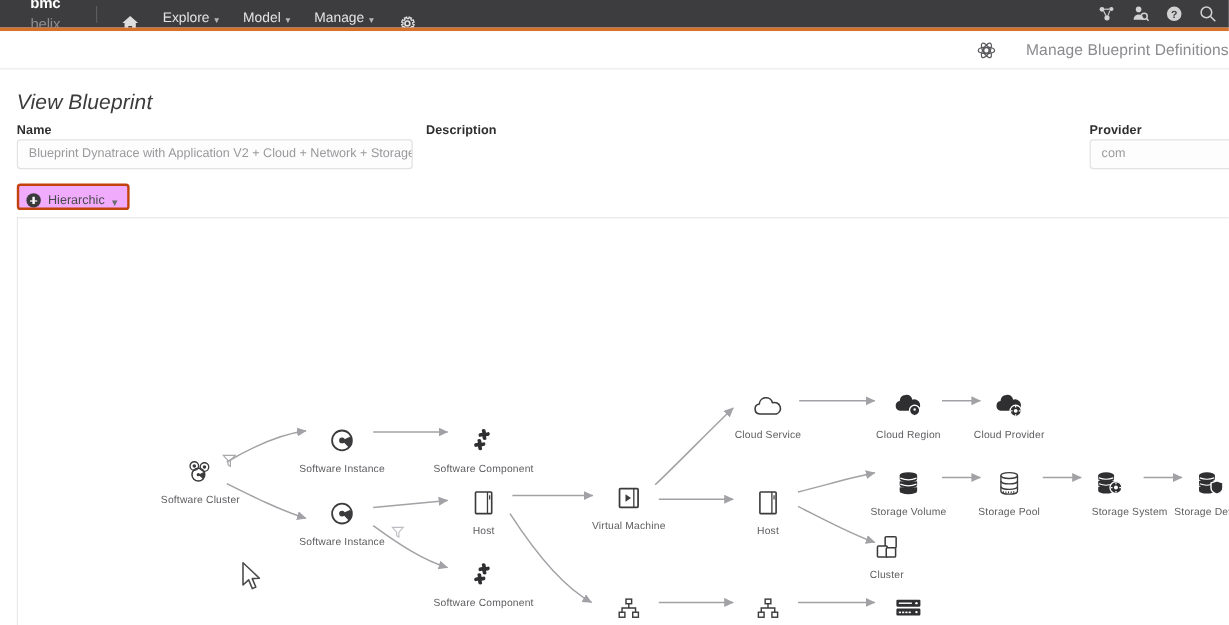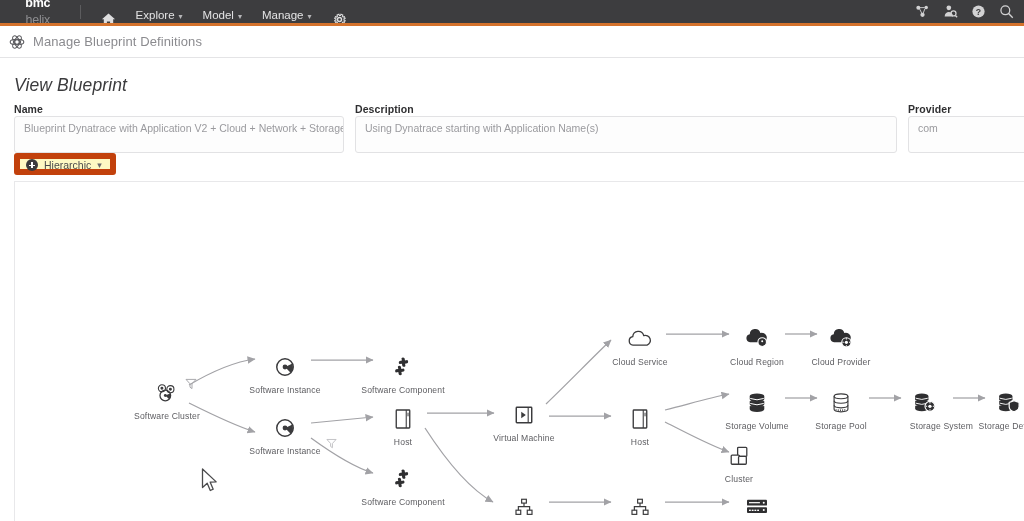--- a/index.html
+++ b/index.html
@@ -41,55 +41,55 @@
   .caret { font-size: 8px; color: #b6b6b8; display:inline-block; transform: translateY(1px); }
   #topnav-right { margin-left: auto; display: flex; align-items: center; gap: 13px; padding-right: 10px; }
   .nav-icon { width: 15px; height: 15px; display: block; cursor: pointer; opacity: 0.9; }
 
   
   #crumbbar {
     position: absolute; left: 0; top: 26px;
     width: 1024px; height: 32px;
     background: #ffffff;
     border-bottom: 1px solid #e4e4e6;
-    display: flex; align-items: center; padding-left: 8px; gap: 7px;
+    display: flex; align-items: center; padding-left: 8px; gap: 24px; justify-content: flex-end;
   }
   #crumb-text { font-size: 13px; color: #8b8b8f; letter-spacing: 0.1px; }
 
   
   #pagebody { position: absolute; left: 0; top: 58px; width: 1024px; height: 463px; background: #fff; }
   #page-title {
     position: absolute; left: 14px; top: 17px;
     font-size: 17.5px; color: #3b3b3d; font-weight: normal; letter-spacing: 0.1px; font-style: italic;
   }
 
   .field-label {
     position: absolute;
     font-size: 10.5px; color: #2f2f31; font-weight: bold; letter-spacing: 0.1px;
   }
   .field-input {
-    position: absolute; height: 37px;
+    position: absolute; height: 25px;
     border: 1px solid #e2e2e4; border-radius: 3px;
     background: #fdfdfd;
     font-size: 10.5px; color: #9a9a9e;
     padding: 0 9px; line-height: 23px;
     overflow: hidden; white-space: nowrap;
     font-family: "Liberation Sans", sans-serif;
   }
 
   
   #layout-toolbar {
     position: absolute; left: 14px; top: 95px;
     display: flex; align-items: center;
   }
   #layout-btn {
-    display: flex; align-items: flex-start; gap: 6px;
+    display: flex; align-items: flex-end; gap: 6px;
     height: 22px; padding: 0 8px 0 6px;
-    border: 6px solid #c2410c; border-radius: 3px;
-    background: #fef9c3; cursor: pointer;
+    border: 2px solid #c2410c; border-radius: 3px;
+    background: #f0abfc; cursor: pointer;
     font-size: 10.5px; color: #4a4a4c;
   }
   .plus-circle {
     width: 12px; height: 12px; border-radius: 50%;
     background: #3b3b3d; position: relative; flex: none;
   }
   .plus-circle::before, .plus-circle::after {
     content: ""; position: absolute; background: #fff;
   }
   .plus-circle::before { left: 3px; top: 5.5px; width: 6px; height: 1.4px; }
@@ -209,21 +209,20 @@
 </div>
 
 <div id="pagebody">
 
   <div id="page-title">View Blueprint</div>
 
   <div class="field-label" style="left:14px; top:45px;">Name</div>
   <div class="field-input" style="left:14px; top:58px; width:330px;">Blueprint Dynatrace with Application V2 + Cloud + Network + Storage</div>
 
   <div class="field-label" style="left:355px; top:45px;">Description</div>
-  <div class="field-input" style="left:355px; top:58px; width:542px;">Using Dynatrace starting with Application Name(s)</div>
 
   <div class="field-label" style="left:908px; top:45px;">Provider</div>
   <div class="field-input" style="left:908px; top:58px; width:180px;">com</div>
 
   <div id="layout-toolbar">
     <div id="layout-btn">
       <span class="plus-circle"></span>
       <span>Hierarchic</span>
       <span class="caret" style="font-size:9px;color:#6b6b6e;">▾</span>
     </div>

